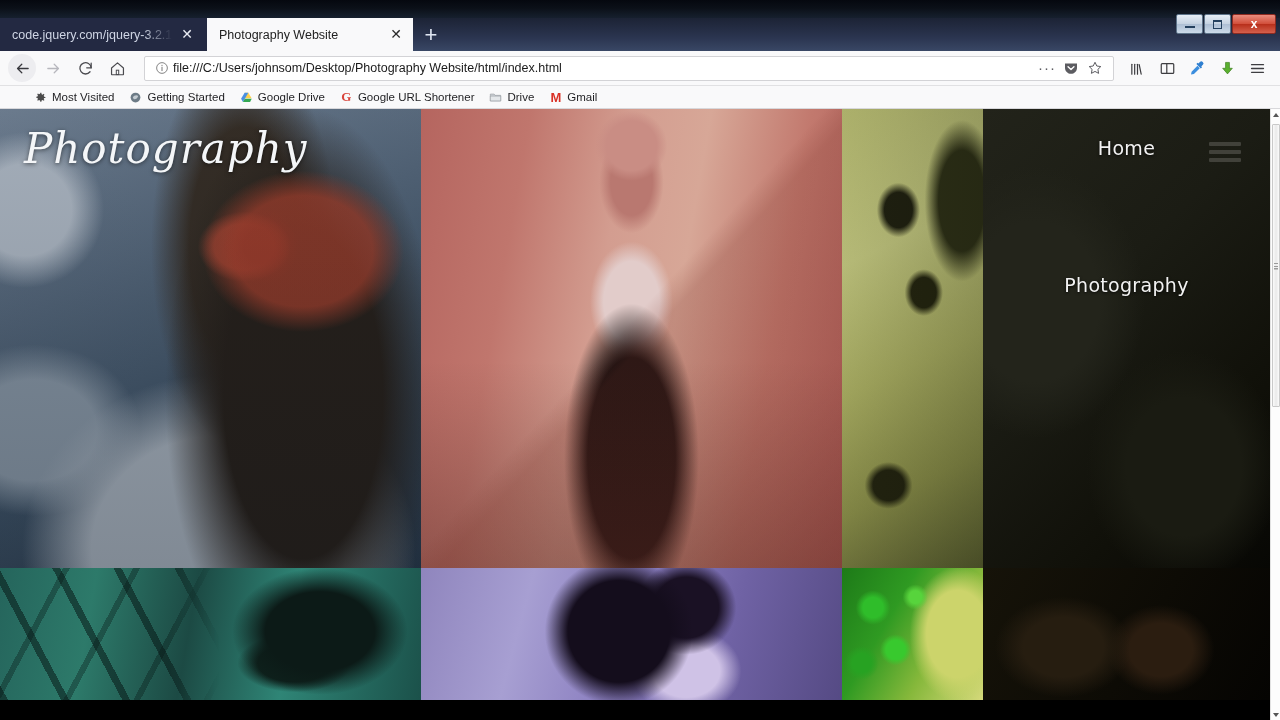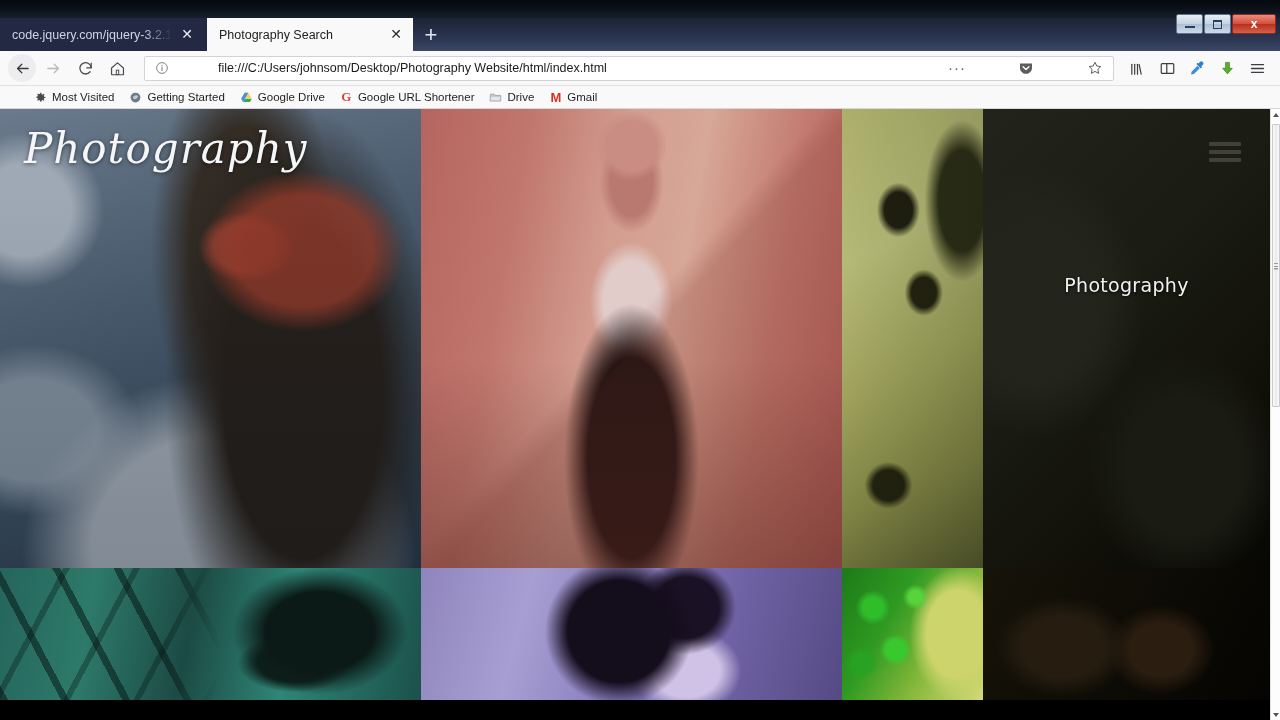--- a/index.html
+++ b/index.html
@@ -77,21 +77,21 @@
   }
   .navbtn {
     width:30px; height:28px; display:flex; align-items:center; justify-content:center;
     color:#4a4a4f; margin-right:2px;
   }
   .navbtn.back { background:#ededf0; border-radius:50%; width:28px; height:28px; color:#38383d; }
   .navbtn.fwd { color:#b7b7bd; }
   #urlbar {
     flex:1; height:25px; margin:0 8px 0 10px;
     background:#fff; border:1px solid #d3d3d6; border-radius:2px;
-    display:flex; align-items:center; padding:0 6px;gap:45px;
+    display:flex; align-items:center; padding:0 6px;
   }
   #url-identity { width:22px; display:flex; align-items:center; justify-content:center; color:#737373; }
   #url-text { flex:1; font-size:12.5px; color:#1a1a1a; white-space:nowrap; overflow:hidden; }
   .url-action { width:24px; display:flex; align-items:center; justify-content:center; color:#5c5c61; }
   #searchbar {
     width:185px; height:25px; margin-right:10px;
     background:#fff; border:1px solid #d3d3d6; border-radius:2px;
     display:flex; align-items:center; padding:0 6px;
   }
   #searchbar .sicon { color:#6b6b70; margin-right:6px; display:flex; }
@@ -284,21 +284,21 @@
       <span>x</span>
     </div>
   </div>
 
   <div id="tabstrip">
     <div class="tab inactive">
       <span class="tab-title">code.jquery.com/jquery-3.2.1.min.js</span>
       <span class="tab-close">✕</span>
     </div>
     <div class="tab active">
-      <span class="tab-title">Photography Search</span>
+      <span class="tab-title">Photography Website</span>
       <span class="tab-close">✕</span>
     </div>
     <div id="newtab">
       <span>+</span>
     </div>
     <div id="tab-fill"></div>
   </div>
 
   <div id="navbar">
     <div class="navbtn back">
@@ -476,20 +476,21 @@
 
       <div class="cell" id="ph7" style="left:842px;top:459px;width:141px;height:132px;">
         <div class="ph"></div>
       </div>
 
       <div class="cell" id="ph8" style="left:983px;top:459px;width:287px;height:132px;">
         <div class="ph"></div>
       </div>
 
       <nav id="sitenav">
+        <a class="navlink" style="top:28px;">Home</a>
         <a class="navlink" style="top:165px;">Photography</a>
         <div id="hamburger">
           <span></span>
           <span></span>
           <span></span>
         </div>
       </nav>
 
     </div>
   </div>

